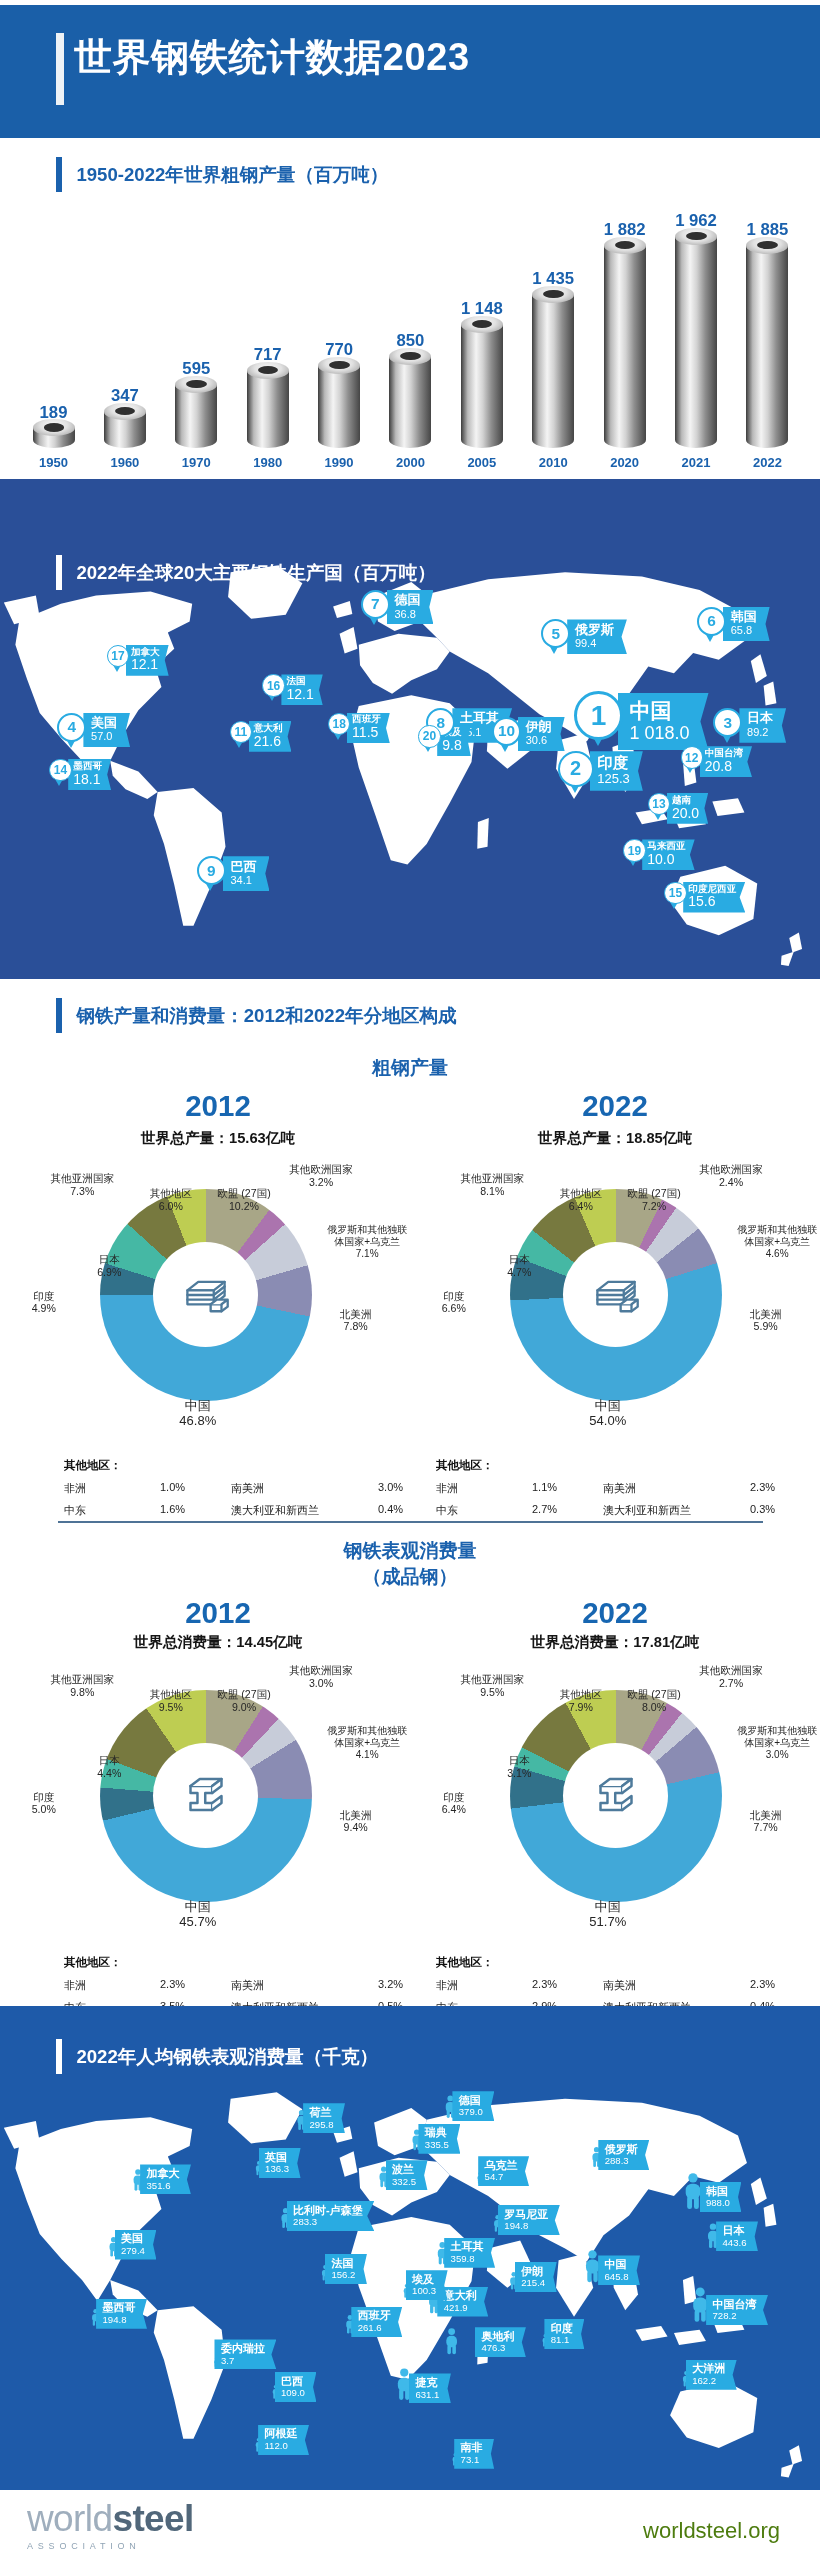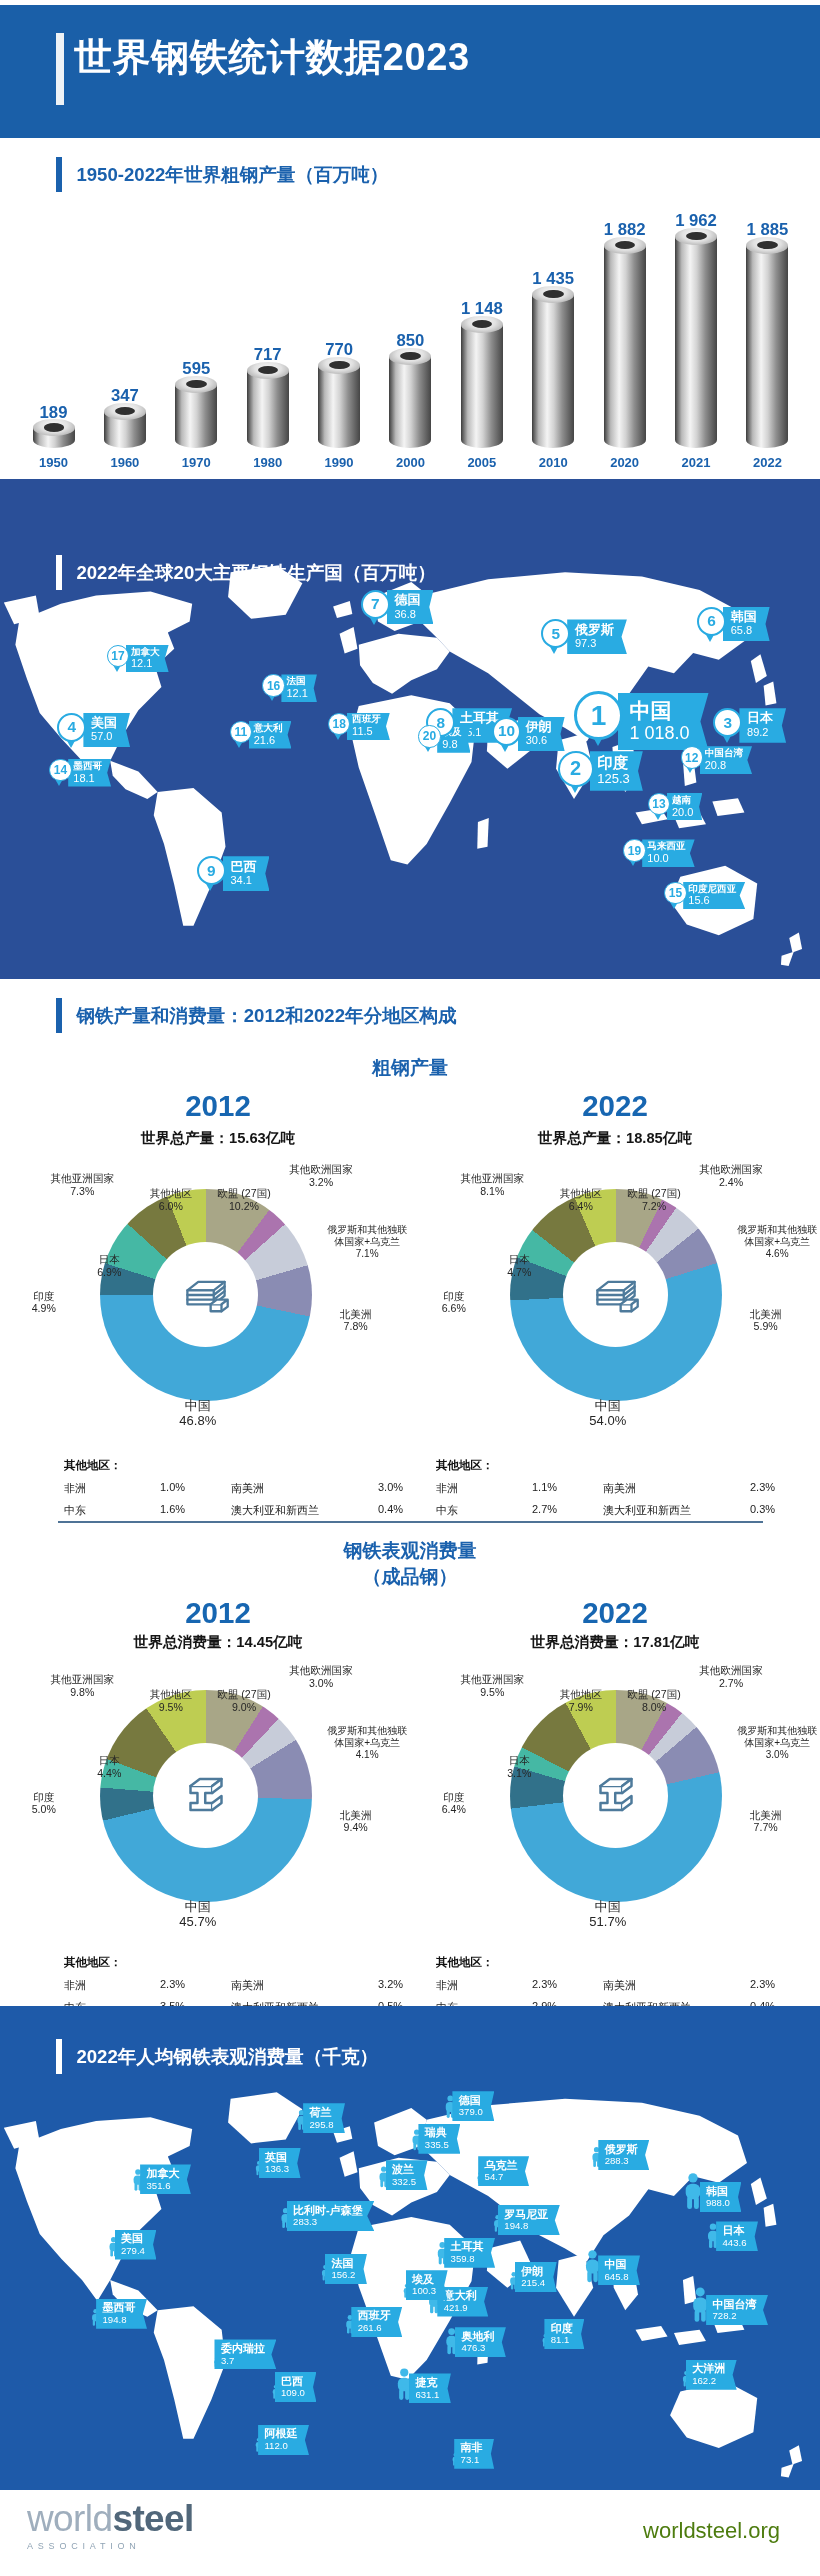--- a/index.html
+++ b/index.html
@@ -55,21 +55,21 @@
   .sz1 .pname{font-size:21px;} .sz1 .pval{font-size:18px;}
   .sz2 .pin{width:36px;height:36px;}  .sz2 .pin-num{font-size:20px;}
   .sz2 .pin-tail{left:12px;top:33px;} .sz2 .pflag{left:32px;top:0.6px;}
   .sz2 .pname{font-size:15.4px;} .sz2 .pval{font-size:13px;}
   .sz3 .pin{width:29px;height:29px;}  .sz3 .pin-num{font-size:15.4px;}
   .sz3 .pin-tail{left:8.3px;top:26px;} .sz3 .pflag{left:26px;top:0;}
   .sz3 .pname{font-size:13px;} .sz3 .pval{font-size:11px;}
   .sz4 .pin{width:22.4px;height:22.4px;border-width:1.9px;} .sz4 .pin-num{font-size:12px;}
   .sz4 .pin-tail{left:5.8px;top:20px;border-left-width:4.5px;border-right-width:4.5px;border-top-width:7.7px;}
   .sz4 .pflag{left:19px;top:0;padding:1.9px 9px 2.6px 5.1px;}
-  .sz4 .pname{font-size:9.6px;} .sz4 .pval{font-size:11px;}
+  .sz4 .pname{font-size:9.6px;} .sz4 .pval{font-size:14px;}
 
   
   .cmarker{position:absolute;display:flex;align-items:flex-end;}
   .cmarker svg{display:block;margin-right:-5.1px;margin-bottom:2.6px;position:relative;z-index:0;}
   .cflag{position:relative;z-index:1;background:#29ABE2;color:#fff;padding:2.6px 11.5px 3.8px 6.4px;clip-path:polygon(0 0,100% 0,92% 50%,100% 100%,0 100%);line-height:1.15;white-space:nowrap;}
   .cflag .cname{font-size:11px;font-weight:700;}
   .cflag .cval{font-size:9.6px;}
 
   
   .sec3{top:979px;height:1027px;background:#fff;}
@@ -294,21 +294,21 @@
             <div class="pval">57.0</div>
           </div>
         </div>
         <div class="pmarker sz3" style="left: 66%; top: 15%;">
           <div class="pin">
             <span class="pin-num">5</span>
           </div>
           <div class="pin-tail"></div>
           <div class="pflag">
             <div class="pname">俄罗斯</div>
-            <div class="pval">97.3</div>
+            <div class="pval">99.4</div>
           </div>
         </div>
         <div class="pmarker sz3" style="left: 85%; top: 12%;">
           <div class="pin">
             <span class="pin-num">6</span>
           </div>
           <div class="pin-tail"></div>
           <div class="pflag">
             <div class="pname">韩国</div>
             <div class="pval">65.8</div>
@@ -949,21 +949,21 @@
             <circle cx="12" cy="5" r="4.8"></circle>
             <rect x="4.5" y="11" width="15" height="16" rx="6.5"></rect>
             <rect x="6" y="24" width="5" height="13" rx="2.4"></rect>
             <rect x="13" y="24" width="5" height="13" rx="2.4"></rect>
           </svg>
           <div class="cflag">
             <div class="cname">意大利</div>
             <div class="cval">421.9</div>
           </div>
         </div>
-        <div class="cmarker" style="left: 54%; top: 60%;">
+        <div class="cmarker" style="left: 54%; top: 60%; gap: 20px;">
           <svg viewBox="0 0 24 38" width="17.3" height="27" fill="#3FB9E9">
             <circle cx="12" cy="5" r="4.8"></circle>
             <rect x="4.5" y="11" width="15" height="16" rx="6.5"></rect>
             <rect x="6" y="24" width="5" height="13" rx="2.4"></rect>
             <rect x="13" y="24" width="5" height="13" rx="2.4"></rect>
           </svg>
           <div class="cflag">
             <div class="cname">奥地利</div>
             <div class="cval">476.3</div>
           </div>

